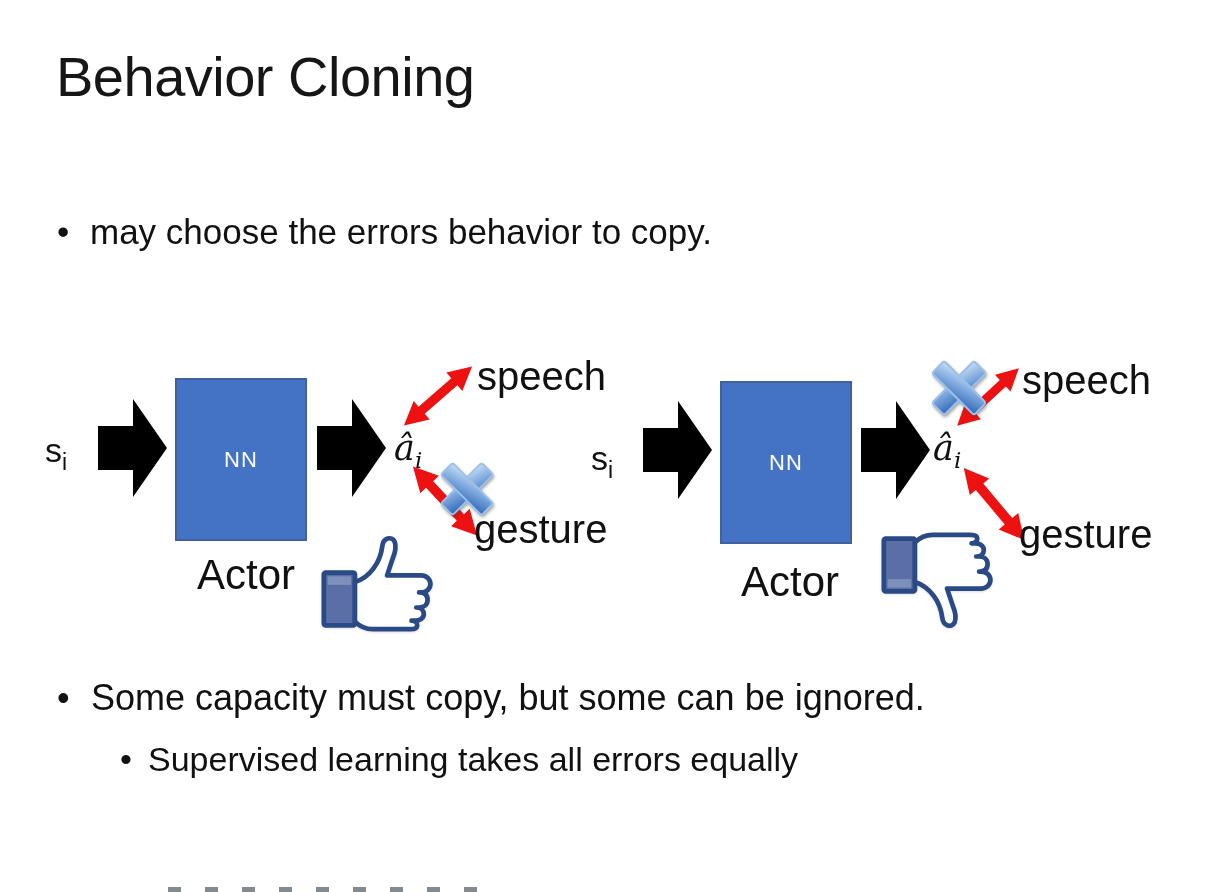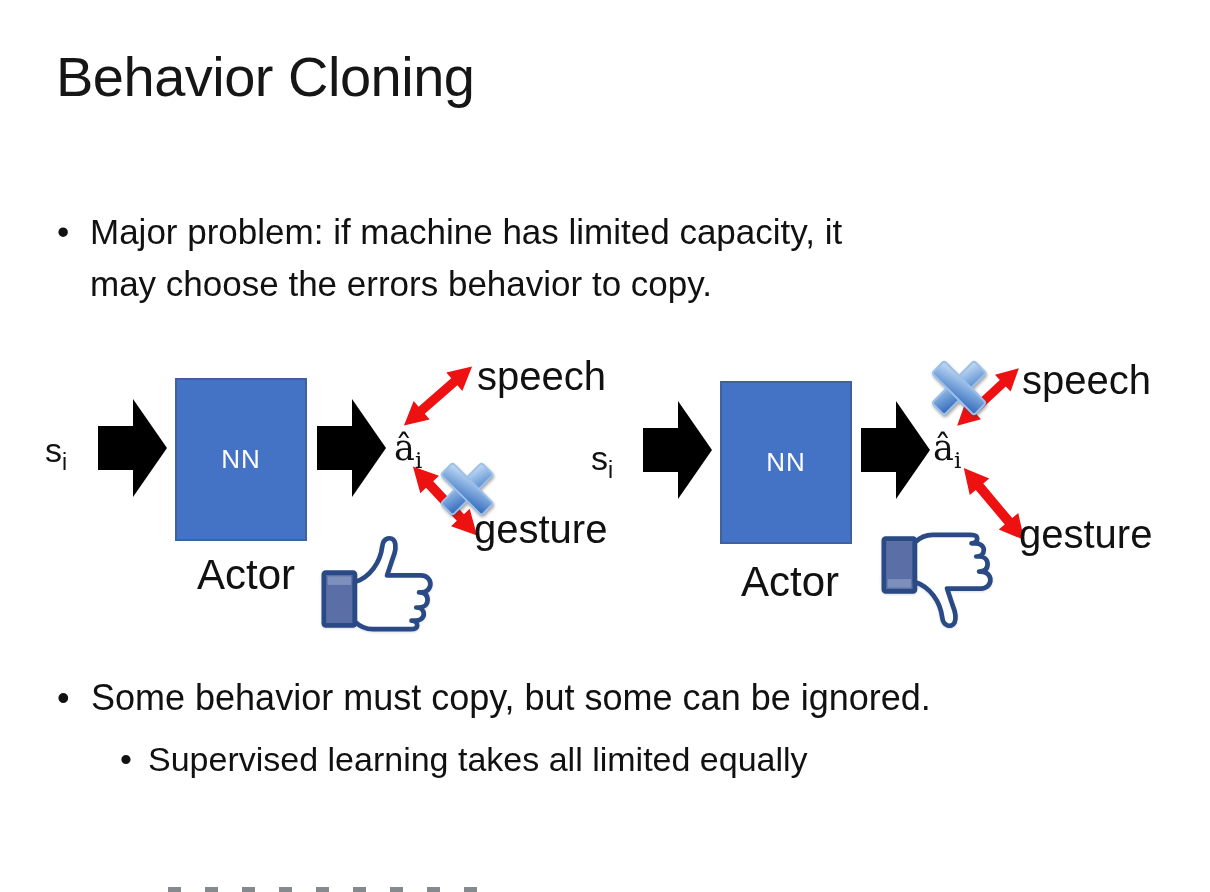--- a/index.html
+++ b/index.html
@@ -16,25 +16,25 @@
   .bullet-row{display:flex;align-items:flex-start;}
   .b1{left:57px;top:206px;font-size:35px;line-height:52px;}
   .b1 .marker{width:33px;flex:0 0 33px;}
   .b2{left:57px;top:674px;font-size:36px;line-height:48px;white-space:nowrap;}
   .b2 .marker{width:34px;flex:0 0 34px;}
   .b3{left:120px;top:736px;font-size:34px;line-height:46px;white-space:nowrap;}
   .b3 .marker{width:28px;flex:0 0 28px;}
   .nn-box{
     width:132px;height:163px;background:#4472C4;border:2px solid #41619C;
     box-sizing:border-box;display:flex;align-items:center;justify-content:center;
-    color:#fff;font-size:26px;letter-spacing:1px;
+    color:#fff;font-size:22px;letter-spacing:1px;
   }
   .io-label{font-size:34px;white-space:nowrap;}
   .io-label sub{font-size:23px;}
-  .math{font-family:"DejaVu Serif",serif;font-size:35px;white-space:nowrap;text-align:right;}
+  .math{font-family:"DejaVu Serif",serif;font-style:italic;font-size:35px;white-space:nowrap;text-align:right;}
   .math sub{font-size:23px;}
   .actor-label{font-size:42px;white-space:nowrap;}
   .branch-label{font-size:40px;white-space:nowrap;}
   .dbl-arrow{transform-origin:50% 50%;}
   .cross{filter:drop-shadow(1px 2px 1.5px rgba(60,60,60,0.45));z-index:5;}
   .thumb{filter:drop-shadow(0px 1px 1px rgba(120,120,120,0.25));}
   .clipped-artifact{
     left:168px;bottom:0;width:320px;height:5px;opacity:.85;
     background:repeating-linear-gradient(90deg,#6f757a 0 13px,transparent 13px 37px);
   }
@@ -42,21 +42,20 @@
 </head>
 <body>
 
 <div class="slide">
 
   <div class="abs title">Behavior Cloning</div>
 
   <div class="abs bullet-row b1">
     <span class="marker">•</span>
     <span>
-      <span style="display:block">Major problem: if machine has limited capacity, it</span>
       <span style="display:block">may choose the errors behavior to copy.</span>
     </span>
   </div>
 
   <div class="abs io-label" style="left:45px;top:431px;"><span>s</span><sub>i</sub></div>
 
   <svg class="abs" style="left:98px;top:399px;" width="69" height="98" viewBox="0 0 69 98">
     <polygon points="0,27 35,27 35,0 69,49 35,98 35,71 0,71" fill="#000000"></polygon>
   </svg>
 
@@ -147,23 +146,23 @@
   <svg class="abs thumb" style="left:880px;top:532px;" width="118" height="99" viewBox="0 0 125 105">
     <g transform="translate(0,105) scale(1,-1)">
       <rect x="4" y="42" width="33" height="56" rx="2" fill="#5B6EA5" stroke="#2A4A85" stroke-width="5"></rect>
       <rect x="8" y="46" width="25" height="9" fill="#8396BE" opacity="0.85"></rect>
       <path d="M37,94 L37,52 C53,47 64,31 66,14 C67,5 76,3 79,9 C81,14 80,20 77,27 L71,45 L107,45 C113,45 117,49 117,54 C117,59 113,63 107,63 L105,63 C111,63 114,66 114,71 C114,76 110,79 105,79 L102,79 C107,79 110,82 110,86 C110,90 106,93 101,93 L97,93 C101,93 103,95 103,98 C103,101 100,102 96,102 L56,102 C49,102 42,99 37,94 Z" fill="#ffffff" stroke="#2A4A85" stroke-width="5" stroke-linejoin="round"></path>
     </g>
   </svg>
 
   <div class="abs bullet-row b2">
     <span class="marker">•</span>
-    <span>Some behavior must copy, but some can be ignored.</span>
+    <span>Some capacity must copy, but some can be ignored.</span>
   </div>
 
   <div class="abs bullet-row b3">
     <span class="marker">•</span>
-    <span>Supervised learning takes all limited equally</span>
+    <span>Supervised learning takes all errors equally</span>
   </div>
 
   <div class="abs clipped-artifact"></div>
 
 </div>
 
 </body></html>

